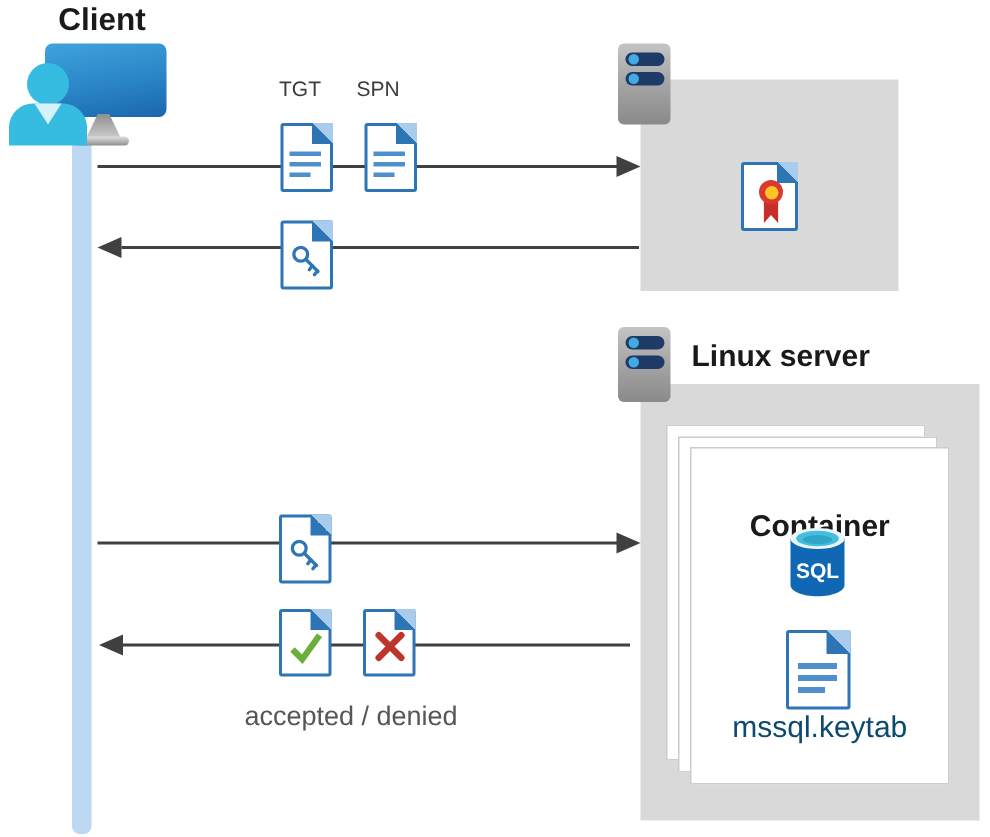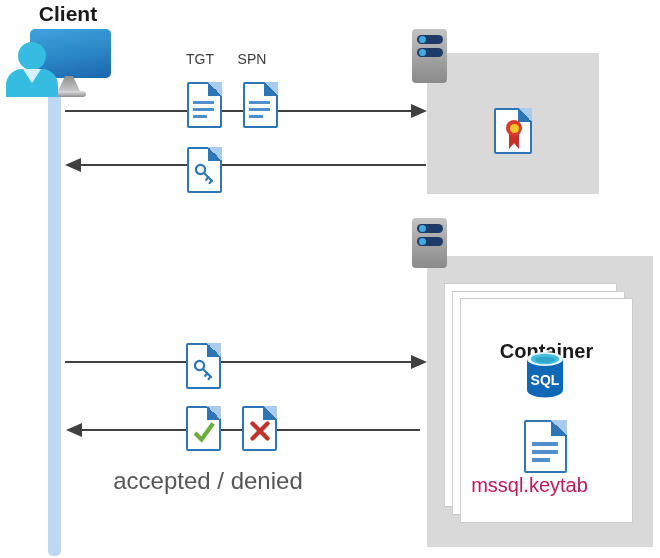--- a/index.html
+++ b/index.html
@@ -134,20 +134,21 @@
 
   <div class="abs graybox" style="left:427px;top:256px;width:226px;height:291px;"></div>
   <div class="abs server" style="left:412px;top:218px;height:50px;">
     <div class="pill" style="top:6px;">
         <span class="dot"></span>
       </div>
     <div class="pill" style="top:19px;">
         <span class="dot"></span>
       </div>
   </div>
+  <div class="abs lbl-bold" style="left:461px;top:226px;width:190px;">Linux server</div>
 
   <div class="abs paper" style="left:444px;top:283px;"></div>
   <div class="abs paper" style="left:452px;top:291px;"></div>
   <div class="abs paper" style="left:460px;top:298px;height:225px;"></div>
   <div class="abs lbl-bold t-center" style="left:460px;top:296px;width:173px;margin-top:43px;">Container</div>
 
   <svg class="abs" style="left:526px;top:351px;" width="38" height="47" viewBox="0 0 38 47">
     <path d="M1 8 L1 39 C1 43.2 9 46.5 19 46.5 C29 46.5 37 43.2 37 39 L37 8 Z" fill="#1068b4"></path>
     <ellipse cx="19" cy="8" rx="18" ry="7" fill="#e8f6fa"></ellipse>
     <ellipse cx="19" cy="8" rx="14.2" ry="5.2" fill="#45bedd"></ellipse>
@@ -156,21 +157,21 @@
   </svg>
 
   <div class="abs doc" style="left:524px;top:420px;width:43px;height:53px;">
     <div class="fold fold-lg"></div>
     <div class="doclines" style="left:6px;top:20px;gap:4.5px;">
       <div class="docline" style="width:26px;height:3.5px;"></div>
       <div class="docline" style="width:26px;height:3.5px;"></div>
       <div class="docline" style="width:18px;height:3.5px;"></div>
     </div>
   </div>
-  <div class="abs t-center" style="left:438px;top:474px;width:183px;font-size:20px;color:#be185d;">mssql.keytab</div>
+  <div class="abs t-center" style="left:455px;top:474px;width:183px;font-size:20px;color:#0c4a6e;">mssql.keytab</div>
 
   <div class="abs arrow-line" style="left:65px;top:361px;width:347px;"></div>
   <div class="abs head-right" style="left:411px;top:355px;"></div>
 
   <div class="abs arrow-line" style="left:82px;top:429px;width:338px;"></div>
   <div class="abs head-left" style="left:66px;top:423px;"></div>
 
   <div class="abs doc" style="left:186px;top:343px;width:35px;height:46px;">
     <div class="fold"></div>
     <svg class="abs" style="left:4px;top:13px;" width="24" height="24" viewBox="0 0 24 24">
@@ -189,15 +190,15 @@
   </div>
 
   <div class="abs doc" style="left:242px;top:406px;width:35px;height:45px;">
     <div class="fold"></div>
     <svg class="abs" style="left:5px;top:12px;" width="22" height="22" viewBox="0 0 22 22">
       <line x1="3.5" y1="3.5" x2="18.5" y2="18.5" stroke="#be352c" stroke-width="4.4" stroke-linecap="round"></line>
       <line x1="18.5" y1="3.5" x2="3.5" y2="18.5" stroke="#be352c" stroke-width="4.4" stroke-linecap="round"></line>
     </svg>
   </div>
 
-  <div class="abs t-center" style="left:102px;top:467px;width:212px;font-size:24px;color:#565656;">accepted / denied</div>
+  <div class="abs t-center" style="left:128px;top:467px;width:212px;font-size:18px;color:#565656;">accepted / denied</div>
 
 </div>
 
 </body></html>

